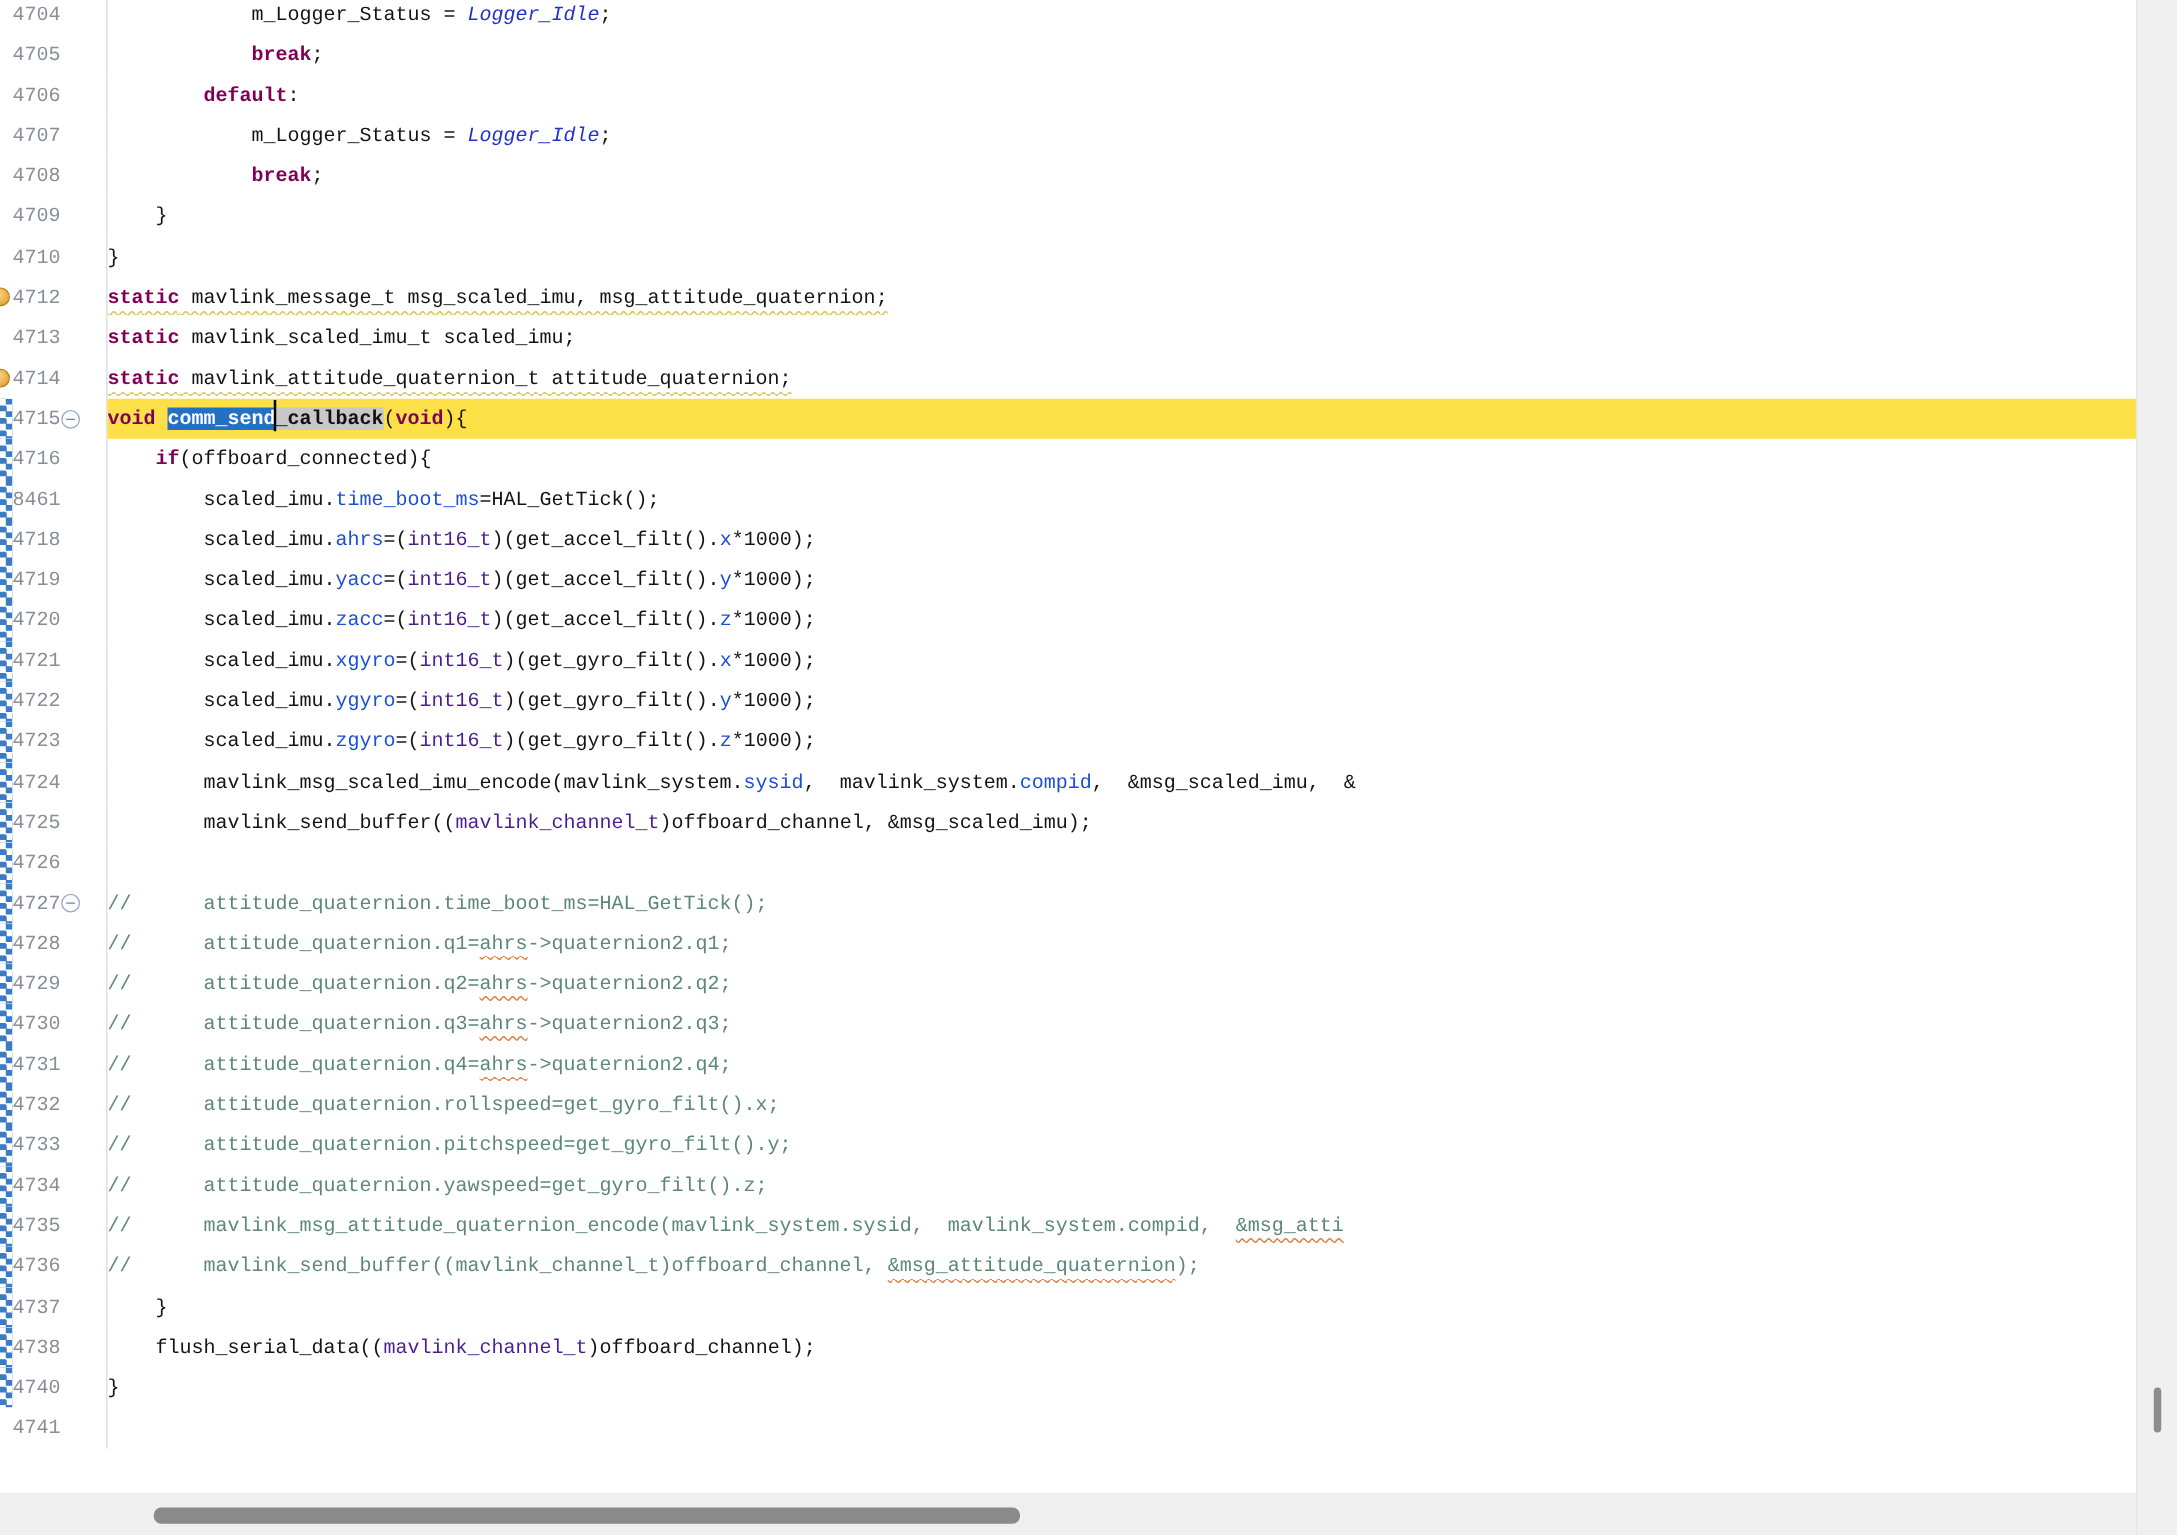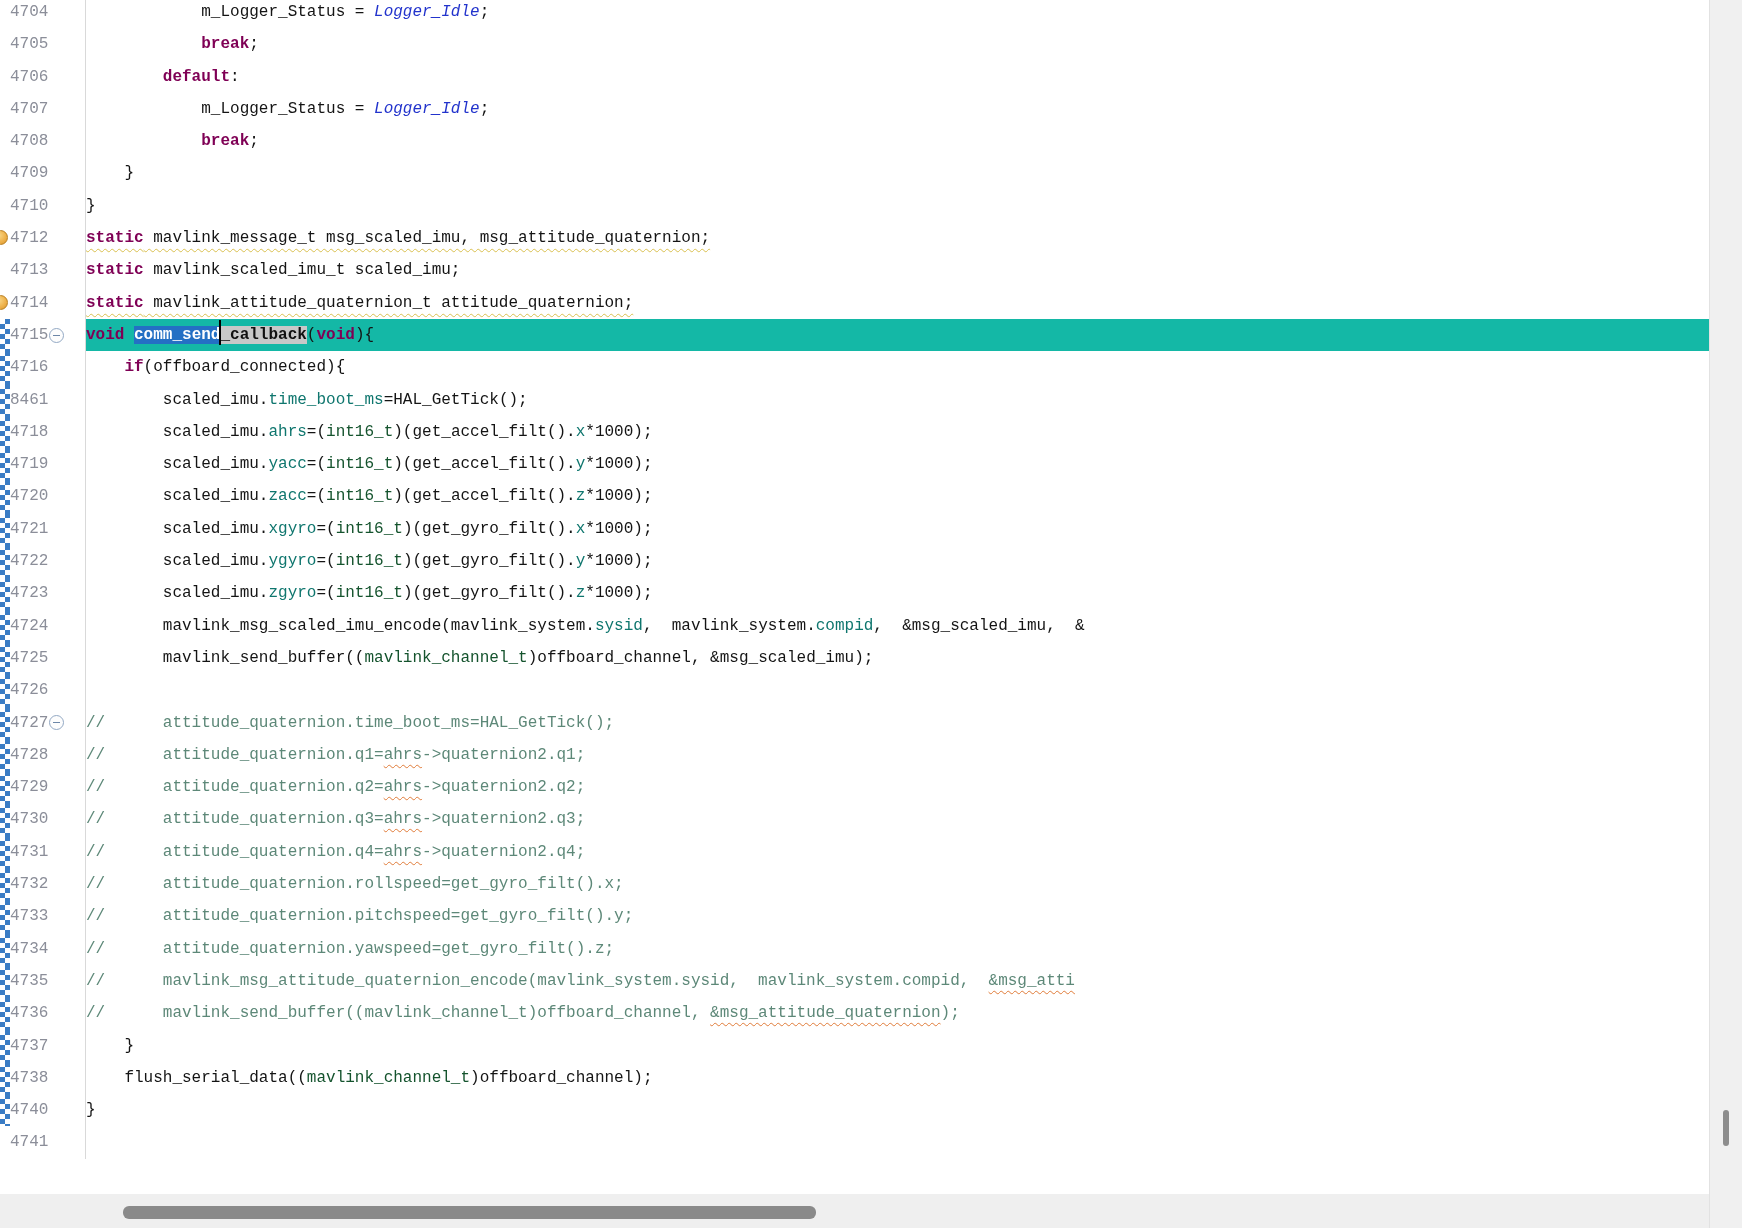--- a/index.html
+++ b/index.html
@@ -5,26 +5,26 @@
   html,body{margin:0;padding:0;background:#ffffff;}
   #screen{position:relative;width:1742px;height:1228px;overflow:hidden;background:#fff;
           font-family:"Liberation Mono","DejaVu Sans Mono",monospace;font-size:16px;}
   
   #code-rows{position:absolute;left:0;top:-4px;width:1709px;}
   .row{display:flex;height:32.3px;line-height:32.3px;white-space:pre;}
   .gutter{position:relative;flex:0 0 86px;width:86px;background:#fff;border-right:1px solid #d9d9d9;
           display:flex;align-items:center;box-sizing:border-box;}
   .lnum{padding-left:10px;color:#8b8e99;letter-spacing:0;}
   .code{position:relative;flex:1 1 auto;overflow:hidden;color:#141414;}
-  .row.current .code{background:#14b8a6;}
+  .row.current .code{background:#fde047;}
   
   .s-kw{color:#7f0055;font-weight:bold;}
-  .s-field{color:#0f766e;}
+  .s-field{color:#1d4ed8;}
   .s-enum{color:#2233cc;font-style:italic;}
-  .s-type{color:#14532d;}
+  .s-type{color:#4c1d95;}
   .s-com{color:#5d8878;}
   .sel{background:#2470c4;color:#ffffff;font-weight:bold;}
   .occ{background:#c8c8c8;color:#111111;font-weight:bold;}
   .w-y{text-decoration-line:underline;text-decoration-style:wavy;text-decoration-color:#d9c050;
        text-decoration-thickness:1px;text-underline-offset:6px;}
   .w-o{text-decoration-line:underline;text-decoration-style:wavy;text-decoration-color:#e07b39;
        text-decoration-thickness:1px;text-underline-offset:5px;}
   
   .caret{display:inline-block;width:0;height:25px;border-left:2px solid #000;
          vertical-align:middle;position:relative;top:-2px;margin:0 -1px;}

